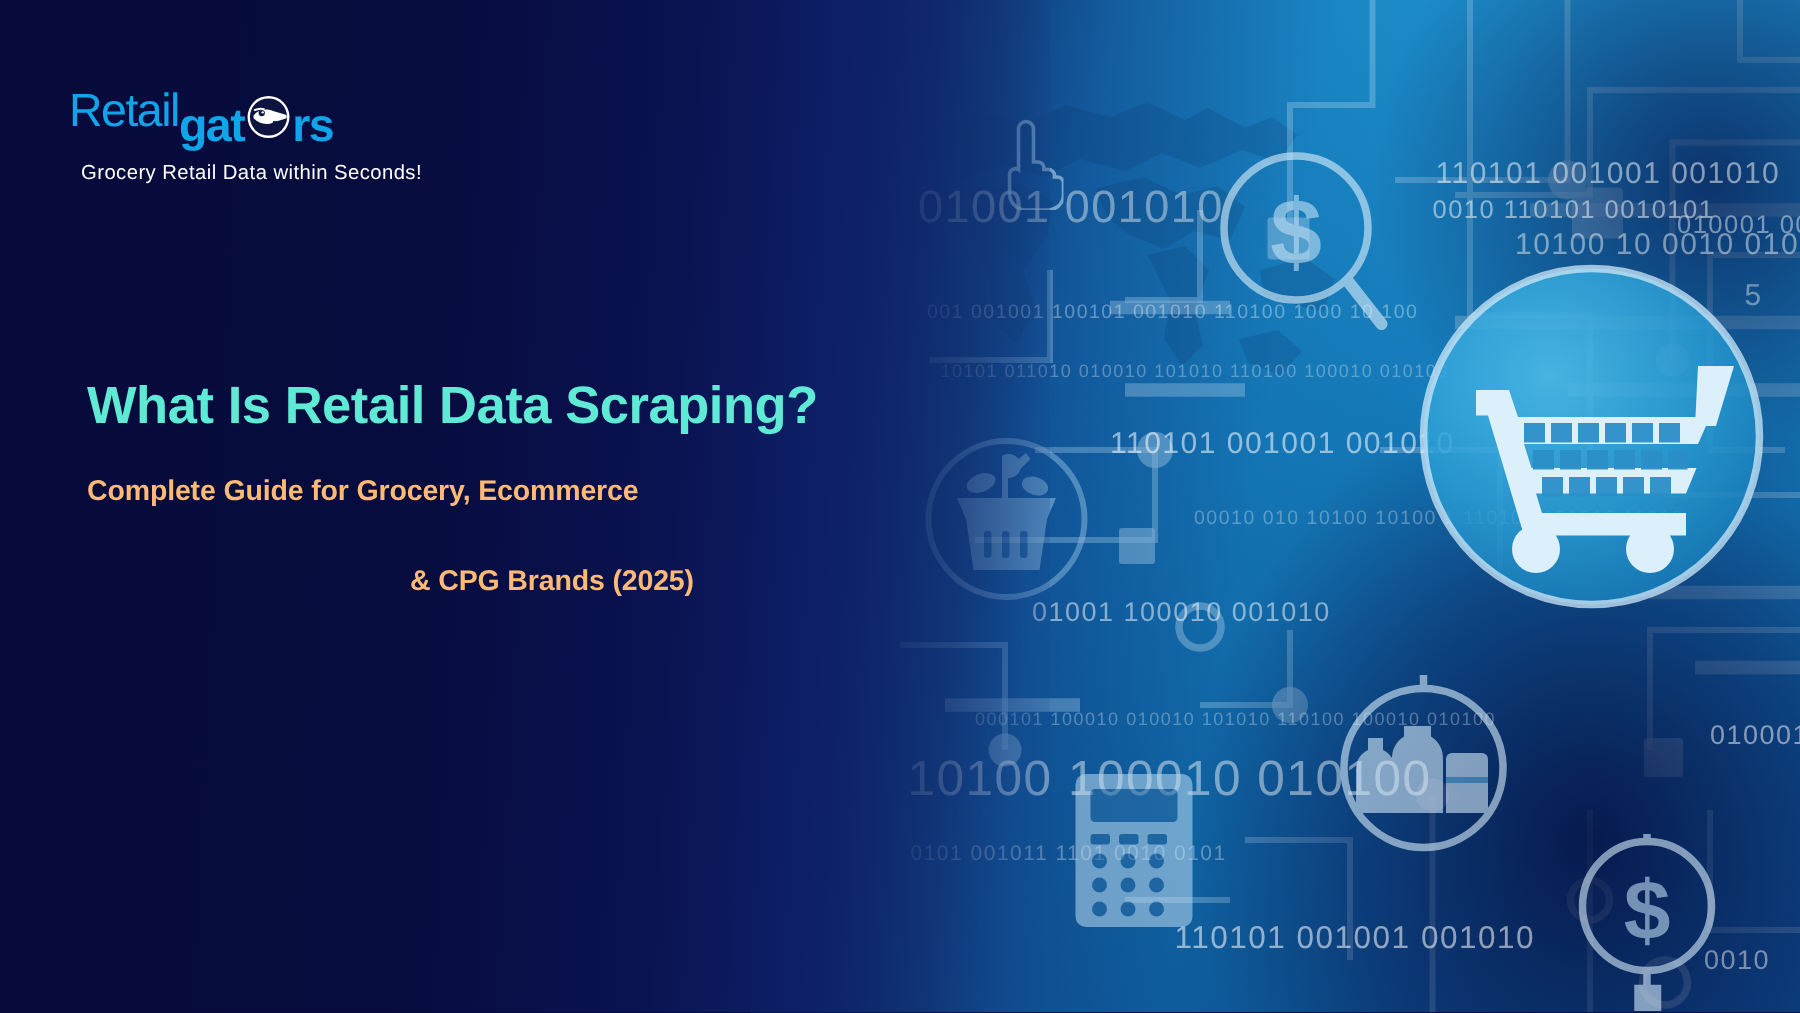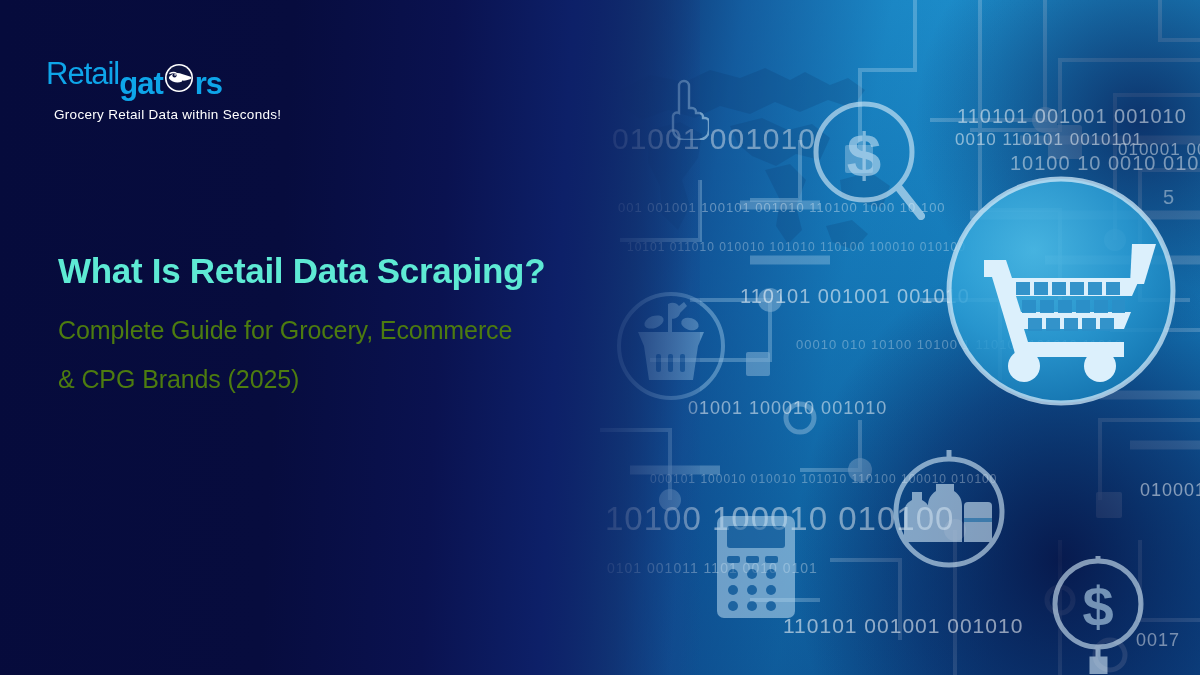--- a/index.html
+++ b/index.html
@@ -95,24 +95,24 @@
     width:600px;
   }
   .headline h1 {
     font-size:35px; font-weight:700; color:#5eead4;
     letter-spacing:-.3px; line-height:1.1;
   }
   .subhead {
     position:absolute; left:58px; top:318px; width:620px;
   }
   .subhead .line {
-    font-size:25px; font-weight:400; color:#4d7c0f;
+    font-size:19px; font-weight:700; color:#fdba74;
     line-height:1.0; letter-spacing:-.1px;
   }
-  .subhead .line + .line { margin-top:24px; }
+  .subhead .line + .line { margin-top:41px;text-align:center; }
 </style>
 </head>
 <body>
 
 <div id="banner">
 
   <div class="art-base"></div>
 
   <svg class="worldmap" viewBox="0 0 330 250">
     <g fill="#0a2f63">
@@ -187,21 +187,21 @@
   <div class="binary" style="left:688px; top:398px; font-size:18px; color:rgba(255,255,255,.5);">01001 100010 001010</div>
   <div class="binary" style="left:605px; top:500px; font-size:33px; color:rgba(255,255,255,.45);">10100 100010 010100</div>
   <div class="binary" style="left:783px; top:614px; font-size:21px; color:rgba(255,255,255,.55);">110101 001001 001010</div>
   <div class="binary" style="left:1140px; top:480px; font-size:18px; color:rgba(255,255,255,.5);">010001 0010</div>
   <div class="binary" style="left:618px; top:200px; font-size:13px; color:rgba(255,255,255,.35);">001 001001 100101 001010 110100 1000 10 100</div>
   <div class="binary" style="left:1010px; top:152px; font-size:20px; color:rgba(255,255,255,.45);">10100 10 0010 010100</div>
   <div class="binary" style="left:607px; top:560px; font-size:14px; color:rgba(255,255,255,.33);">0101 001011 1101 0010 0101</div>
   <div class="binary" style="left:627px; top:240px; font-size:12px; color:rgba(255,255,255,.3);">10101 011010 010010 101010 110100 100010 010100</div>
   <div class="binary" style="left:650px; top:472px; font-size:12px; color:rgba(255,255,255,.3);">000101 100010 010010 101010 110100 100010 010100</div>
   <div class="binary" style="left:796px; top:337px; font-size:13px; color:rgba(255,255,255,.3);">00010 010 10100 10100 1 110100 101010 11010</div>
-  <div class="binary" style="left:1136px; top:630px; font-size:18px; color:rgba(255,255,255,.45);">0017</div>
+  <div class="binary" style="left:1136px; top:630px; font-size:18px; color:rgba(255,255,255,.45);">0010</div>
   <div class="binary" style="left:1163px; top:186px; font-size:20px; color:rgba(255,255,255,.4);">5</div>
 
   <svg class="icon-circle" style="left:663px; top:78px; width:46px; height:62px;" viewBox="0 0 46 62">
     <path d="M16 8 a5 5 0 0 1 10 0 v22 h3 a4 4 0 0 1 4 4 v1 h3 a4 4 0 0 1 4 4 v1 h2 a4 4 0 0 1 4 4 v8 c0 6 -5 10 -11 10 h-14 c-6 0 -11 -5 -11 -11 v-13 a4 4 0 0 1 6 -3 v-27 z" fill="none" stroke="#aacfe8" stroke-width="2.4" opacity=".65"></path>
   </svg>
 
   <svg class="icon-circle" style="left:807px; top:98px; width:122px; height:128px;" viewBox="0 0 122 128">
     <g opacity=".62">
       <circle cx="57" cy="54" r="48" fill="none" stroke="#d6ecfa" stroke-width="5"></circle>
       <path d="M92 90 L114 118" stroke="#d6ecfa" stroke-width="8" stroke-linecap="round" fill="none"></path>

